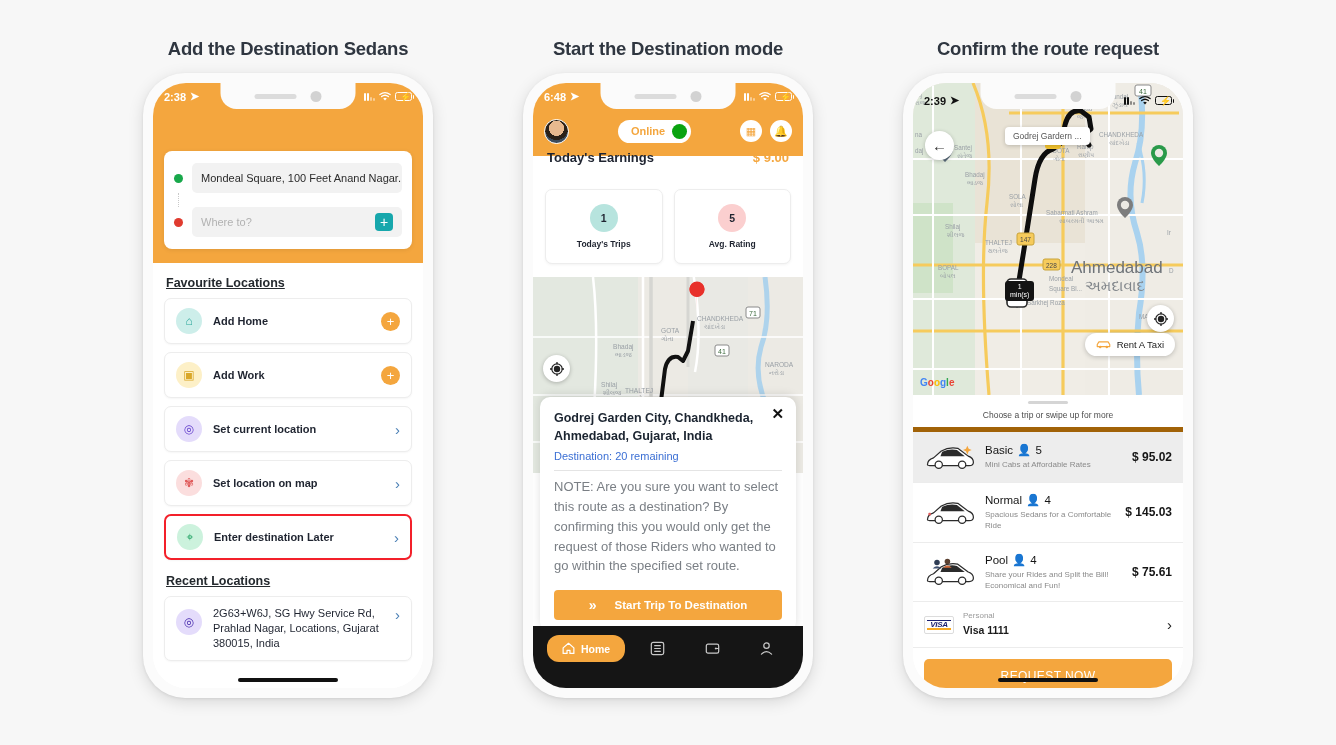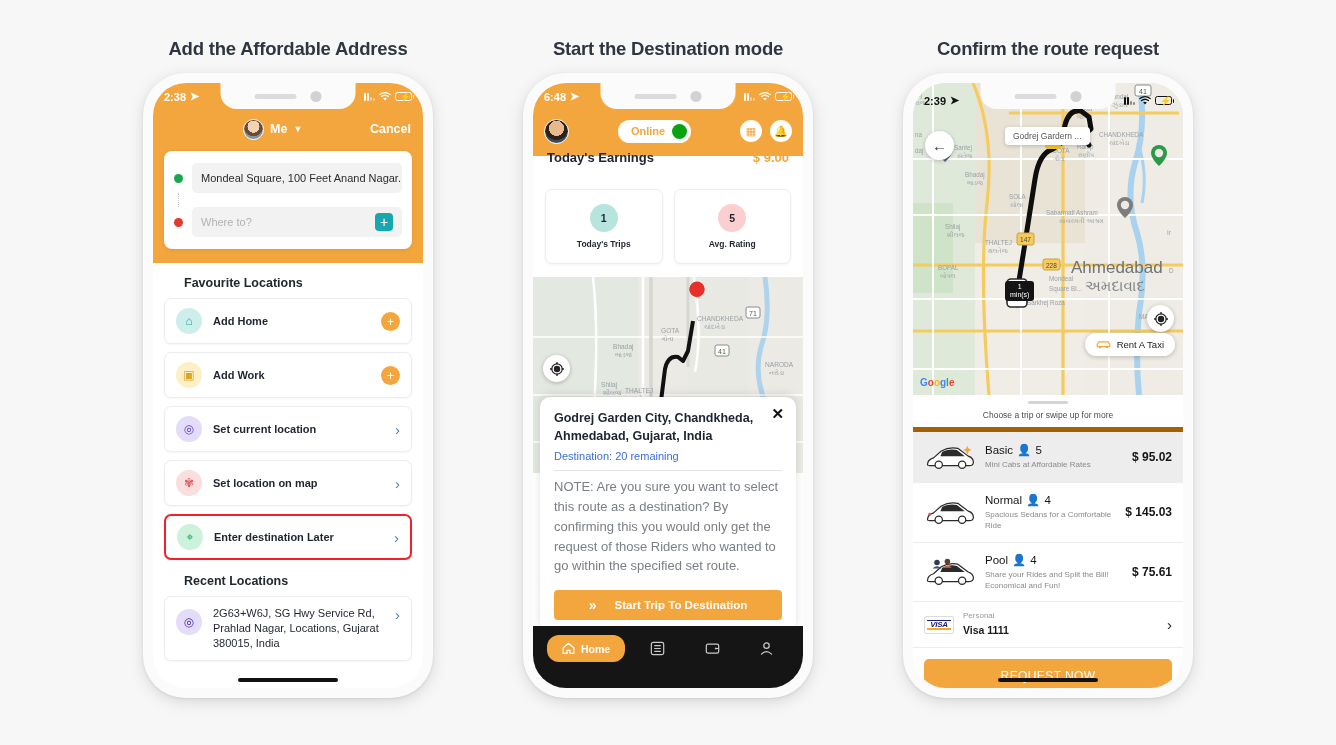--- a/index.html
+++ b/index.html
@@ -98,21 +98,21 @@
     display:flex;align-items:center;padding:0 9px;font-size:11px;color:#2b2b2b;
     white-space:nowrap;overflow:hidden;
   }
   .addr-in.ph{color:#b2b2b2;}
   .plus-sq{
     width:18px;height:18px;border-radius:4px;background:#17a7ac;color:#fff;
     display:flex;align-items:center;justify-content:center;font-size:14px;line-height:1;margin-left:auto;
   }
   .conn{margin-left:4px;width:1px;height:14px;border-left:1.5px dotted #c9c9c9;}
 
-  .sec-title{font-size:12.5px;font-weight:bold;color:#24292e;margin:0 0 8px 20px;}
+  .sec-title{font-size:12.5px;font-weight:bold;color:#24292e;margin:0 0 8px 2px;text-decoration:underline;}
   .p1-body{position:absolute;top:183px;left:0;width:100%;bottom:0;background:#fff;padding:10px 11px 0 11px;overflow:hidden;}
   .lrow{
     display:flex;align-items:center;gap:11px;
     background:#fff;border:1px solid #ededed;border-radius:7px;
     height:46px;padding:0 11px;margin-bottom:8px;
     box-shadow:0 1px 2px rgba(0,0,0,.04);
   }
   .lrow.hl{border:2px solid #f3202a;}
   .ico-circ{width:26px;height:26px;border-radius:50%;display:flex;align-items:center;justify-content:center;flex:0 0 auto;font-size:12px;}
   .lrow .lbl{font-size:11px;color:#1f2430;font-weight:600;}
@@ -198,21 +198,21 @@
   .pay-val{font-size:10.5px;font-weight:bold;color:#1b1b1b;}
   .req-btn{margin:11px 11px 0;height:34px;background:#f4a63e;border-radius:5px;display:flex;align-items:center;justify-content:center;color:#fff;font-size:12px;letter-spacing:.4px;}
   svg{display:block;}
 </style>
 </head>
 <body>
 
 <div class="stage">
 
   <div class="col col-1">
-    <div class="col-title">Add the Affordable Address</div>
+    <div class="col-title">Add the Destination Sedans</div>
     <div class="phone">
       <div class="screen">
         <div class="p1-head"></div>
 
         <div class="notch">
           <div class="speaker"></div>
           <div class="cam"></div>
         </div>
 
         <div class="statusbar" style="color:#fff">
@@ -229,28 +229,20 @@
               </span>
             <svg width="12" height="10" viewBox="0 0 12 10">
               <path d="M6 8.6 L4.2 6.4 Q6 5 7.8 6.4 Z" fill="#fff"></path>
               <path d="M2.6 4.6 Q6 1.9 9.4 4.6" stroke="#fff" stroke-width="1.3" fill="none" stroke-linecap="round"></path>
               <path d="M0.9 2.6 Q6 -1.2 11.1 2.6" stroke="#fff" stroke-width="1.3" fill="none" stroke-linecap="round"></path>
             </svg>
             <span class="batt"><span class="fill"></span><span class="bolt">⚡</span></span>
           </div>
         </div>
 
-        <div class="p1-topbar">
-          <div class="p1-me">
-            <span class="avatar-sm"></span>
-            <span>Me</span>
-            <span class="chev-d">▼</span>
-          </div>
-          <div class="p1-cancel">Cancel</div>
-        </div>
 
         <div class="p1-card">
           <div class="addr-row">
             <span class="dot g"></span>
             <span class="addr-in">Mondeal Square, 100 Feet Anand Nagar...</span>
           </div>
           <div class="conn"></div>
           <div class="addr-row">
             <span class="dot r"></span>
             <span class="addr-in ph">

